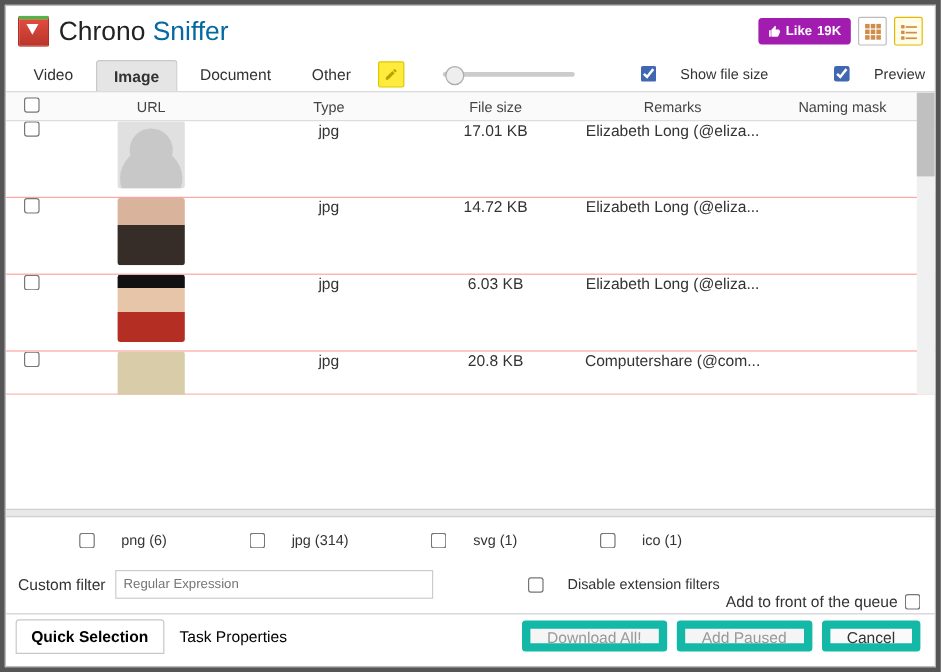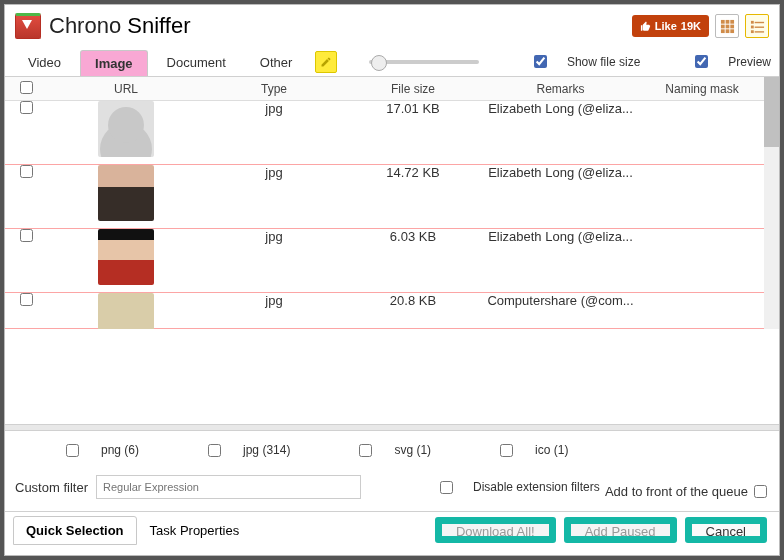--- a/index.html
+++ b/index.html
@@ -2,29 +2,29 @@
 <html><head>
 <meta charset="utf-8">
 <style>
 * { box-sizing: border-box; margin: 0; padding: 0; font-family: "Segoe UI", Arial, sans-serif; }
 body { width: 784px; height: 560px; background: #555; overflow: hidden; padding: 4px; }
 .window { width: 776px; height: 552px; background: #fff; border: 1px solid #bbb; display: flex; flex-direction: column; position: relative; }
 .titlebar { display: flex; align-items: center; padding: 6px 10px; height: 42px; }
 .logo { width: 26px; height: 26px; background: linear-gradient(to bottom, #e04b3f, #b9362b); border: 1px solid #b52e23; border-top: 3px solid #4db848; border-radius: 2px; margin-right: 8px; position: relative; }
 .logo::after { content: ""; position: absolute; left: 6px; top: 4px; width: 0; height: 0; border-left: 5px solid transparent; border-right: 5px solid transparent; border-top: 9px solid #fff; }
 .title { font-size: 22px; color: #222; }
-.title .thin { font-weight: 300; color: #000000; text-align: right; }
-.like-btn { margin-left: auto; background: #c2410c; color: #fff; font-size: 11px; font-weight: bold; height: 22px; display: flex; align-items: center; padding: 4px 8px; border-radius: 3px; gap: 4px; }
+.title .thin { font-weight: 300; color: #0369a1; text-align: right; }
+.like-btn { margin-left: auto; background: #a21caf; color: #fff; font-size: 11px; font-weight: bold; height: 22px; display: flex; align-items: center; padding: 4px 8px; border-radius: 3px; gap: 4px; }
 .like-btn svg { width: 11px; height: 11px; fill: #fff; }
 .top-icon { width: 24px; height: 24px; margin-left: 6px; display: flex; align-items: center; justify-content: center; border: 1px solid #e6b800; border-radius: 2px; background: #fffde7; }
 .top-icon.grid { background: #fff; border-color: #bbb; }
 .top-icon svg { width: 15px; height: 15px; }
 .tabrow { display: flex; align-items: center; padding: 0 8px; border-bottom: 1px solid #d0d0d0; gap: 4px; height: 30px; }
 .tab { padding: 5px 14px; font-size: 13px; color: #333; border: 1px solid transparent; border-bottom: none; cursor: pointer; }
-.tab.active { border-color: #c8c8c8; border-radius: 3px 3px 0 0; background: #f9a8d4; font-weight: 600; position: relative; top: 1px; }
+.tab.active { border-color: #c8c8c8; border-radius: 3px 3px 0 0; background: #e5e5e5; font-weight: 600; position: relative; top: 1px; }
 .editbtn { width: 22px; height: 22px; background: #ffeb3b; border: 1px solid #ddc700; border-radius: 2px; margin-left: 4px; display: flex; align-items: center; justify-content: center; cursor: pointer; }
 .editbtn svg { width: 12px; height: 12px; fill: #b7a300; }
 .slider-wrap { margin-left: auto; display: flex; align-items: center; gap: 4px; }
 .slider { width: 110px; height: 4px; background: #ccc; border-radius: 2px; position: relative; }
 .slider::before { content: ""; position: absolute; left: 2px; top: -5px; width: 14px; height: 14px; border-radius: 50%; background: #eee; border: 1px solid #aaa; }
 .chklabel { display: flex; align-items: center; font-size: 12px; color: #333; gap: 20px; margin-left: 10px; padding-left: 41px; }
 .chklabel input { width: 13px; height: 13px; accent-color: #4267B2; }
 .table { flex: 1; overflow: hidden; position: relative; }
 .thead { display: flex; background: #fafafa; border-bottom: 1px solid #ddd; height: 24px; align-items: center; font-size: 12px; color: #444; }
 .thead > div, .trow > div { overflow: hidden; white-space: nowrap; text-overflow: ellipsis; padding: 0 4px; }
@@ -46,21 +46,21 @@
 .scrollbar { position: absolute; right: 0; top: 0; width: 15px; height: 252px; background: #f0f0f0; }
 .scrollbar::before { content: ""; position: absolute; top: 0; width: 15px; height: 70px; background: #c0c0c0; }
 .filters { padding: 12px 10px; font-size: 13px; color: #333; border-bottom: 1px solid #d0d0d0; }
 .filter-row { display: flex; align-items: center; gap: 18px; margin-bottom: 18px; }
 .filter-row input[type="checkbox"] { width: 13px; height: 13px; margin-right: 2px; }
 .custom-row { display: flex; align-items: center; gap: 8px; }
 .custom-row input[type="text"] { width: 265px; height: 24px; border: 1px solid #ccc; padding: 0 6px; font-size: 11px; color: #999; }
 .subtabs { display: flex; padding: 4px 8px 10px; font-size: 13px; }
 .subtab { padding: 6px 12px; border: 1px solid transparent; cursor: pointer; }
 .subtab.active { font-weight: bold; border-color: #c8c8c8; border-radius: 3px 3px 0 0; }
-.bottom { position: absolute; bottom: 0; left: 0; right: 0; padding: 8px 12px 12px; display: flex; flex-direction: column; align-items: flex-end; gap: 18px; }
+.bottom { position: absolute; bottom: 0; left: 0; right: 0; padding: 8px 12px 12px; display: flex; flex-direction: column; align-items: flex-end; gap: 8px; }
 .queue-row { display: flex; align-items: center; gap: 6px; font-size: 13px; color: #333; }
 .btn-row { display: flex; gap: 8px; }
 .btn { height: 26px; padding: 0 14px; font-size: 13px; color: #999; background: #f5f5f5; border: 7px solid #14b8a6; border-radius: 3px; cursor: default; }
 .btn.cancel { color: #333; background: #fafafa; cursor: pointer; }
 .sep-bar { height: 7px; background: #e8e8e8; border-top: 1px solid #d0d0d0; border-bottom: 1px solid #d0d0d0; }
 </style>
 </head>
 <body>
 
 <div class="window">

